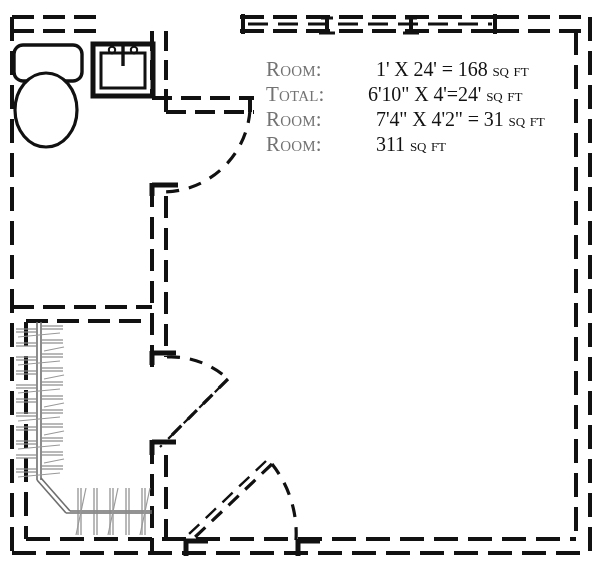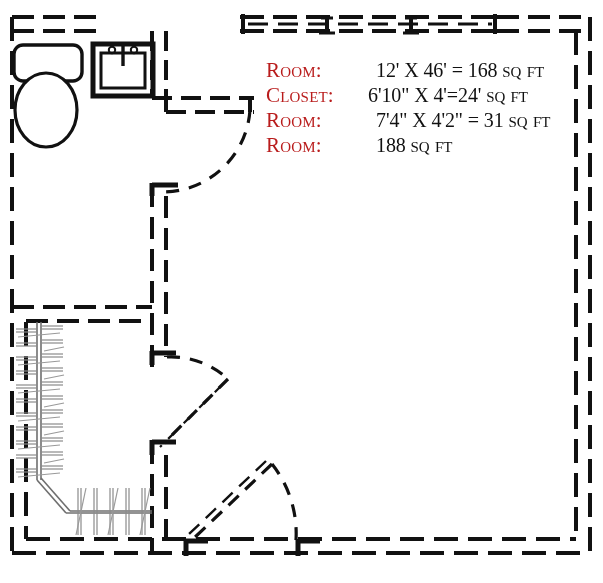--- a/index.html
+++ b/index.html
@@ -37,33 +37,33 @@
     display: flex;
     align-items: baseline;
     height: 25px;
     white-space: nowrap;
   }
   .legend-label {
     font-family: "Liberation Serif", serif;
     font-variant: small-caps;
     font-size: 21px;
     letter-spacing: 0.2px;
-    color: #b91c1c;
+    color: #737373;
     width: 102px;
     flex: 0 0 102px;
   }
   .legend-value {
     font-family: "Liberation Serif", serif;
     font-size: 20px;
     color: #111111;
     letter-spacing: -0.1px;
   }
   .legend-value .sc {
     font-variant: small-caps;
-    font-size: 22px;
+    font-size: 19px;
   }
   .legend-row.indent .legend-value {
     padding-left: 8px;
   }
 </style>
 </head>
 <body>
 
 <div id="plan-root">
 
@@ -311,33 +311,33 @@
         <line x1="150" y1="488" x2="140" y2="535" stroke="#9a9a9a"></line>
       </g>
     </g>
 
   </svg>
 
   <div id="legend">
 
     <div class="legend-row indent">
       <span class="legend-label">Room:</span>
-      <span class="legend-value"><span>12' X 46' = 168</span>&nbsp;<span class="sc">sq ft</span></span>
+      <span class="legend-value"><span>1' X 24' = 168</span>&nbsp;<span class="sc">sq ft</span></span>
     </div>
 
     <div class="legend-row">
-      <span class="legend-label">Closet:</span>
+      <span class="legend-label">Total:</span>
       <span class="legend-value"><span>6'10" X 4'=24'</span>&nbsp;<span class="sc">sq ft</span></span>
     </div>
 
     <div class="legend-row indent">
       <span class="legend-label">Room:</span>
       <span class="legend-value"><span>7'4" X 4'2" = 31</span>&nbsp;<span class="sc">sq ft</span></span>
     </div>
 
     <div class="legend-row indent">
       <span class="legend-label">Room:</span>
-      <span class="legend-value"><span>188</span>&nbsp;<span class="sc">sq ft</span></span>
+      <span class="legend-value"><span>311</span>&nbsp;<span class="sc">sq ft</span></span>
     </div>
 
   </div>
 
 </div>
 
 </body></html>

